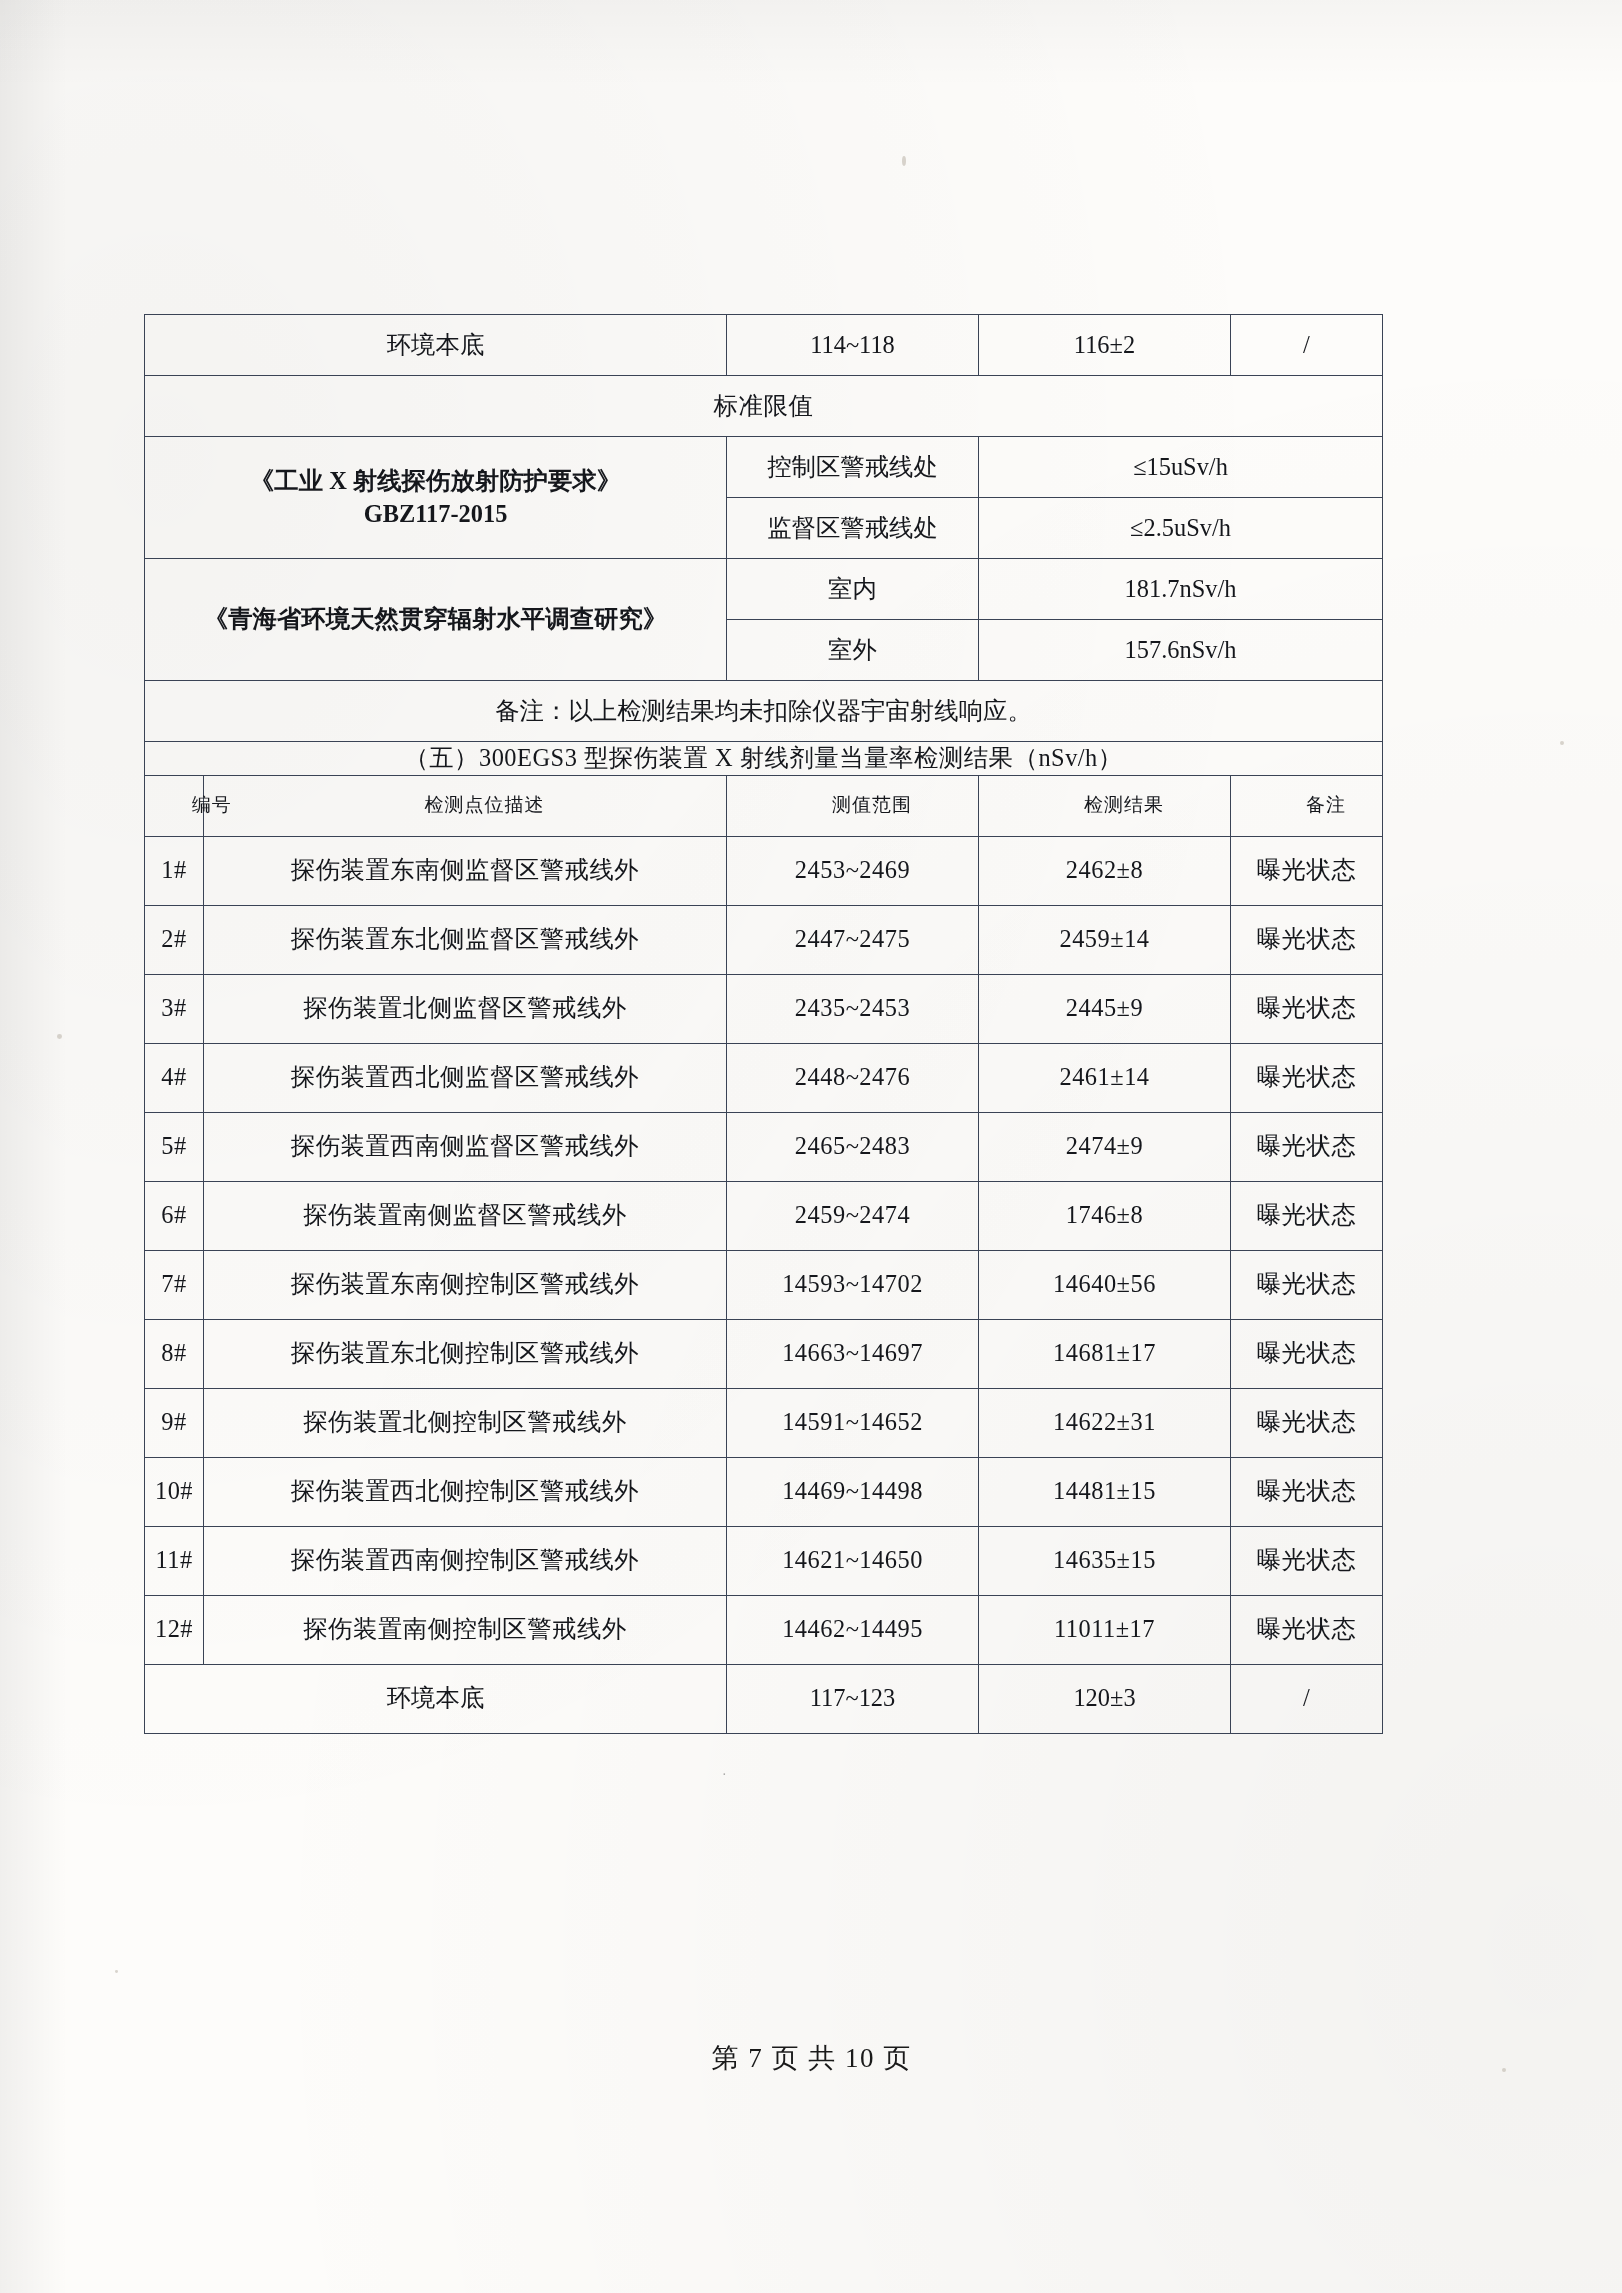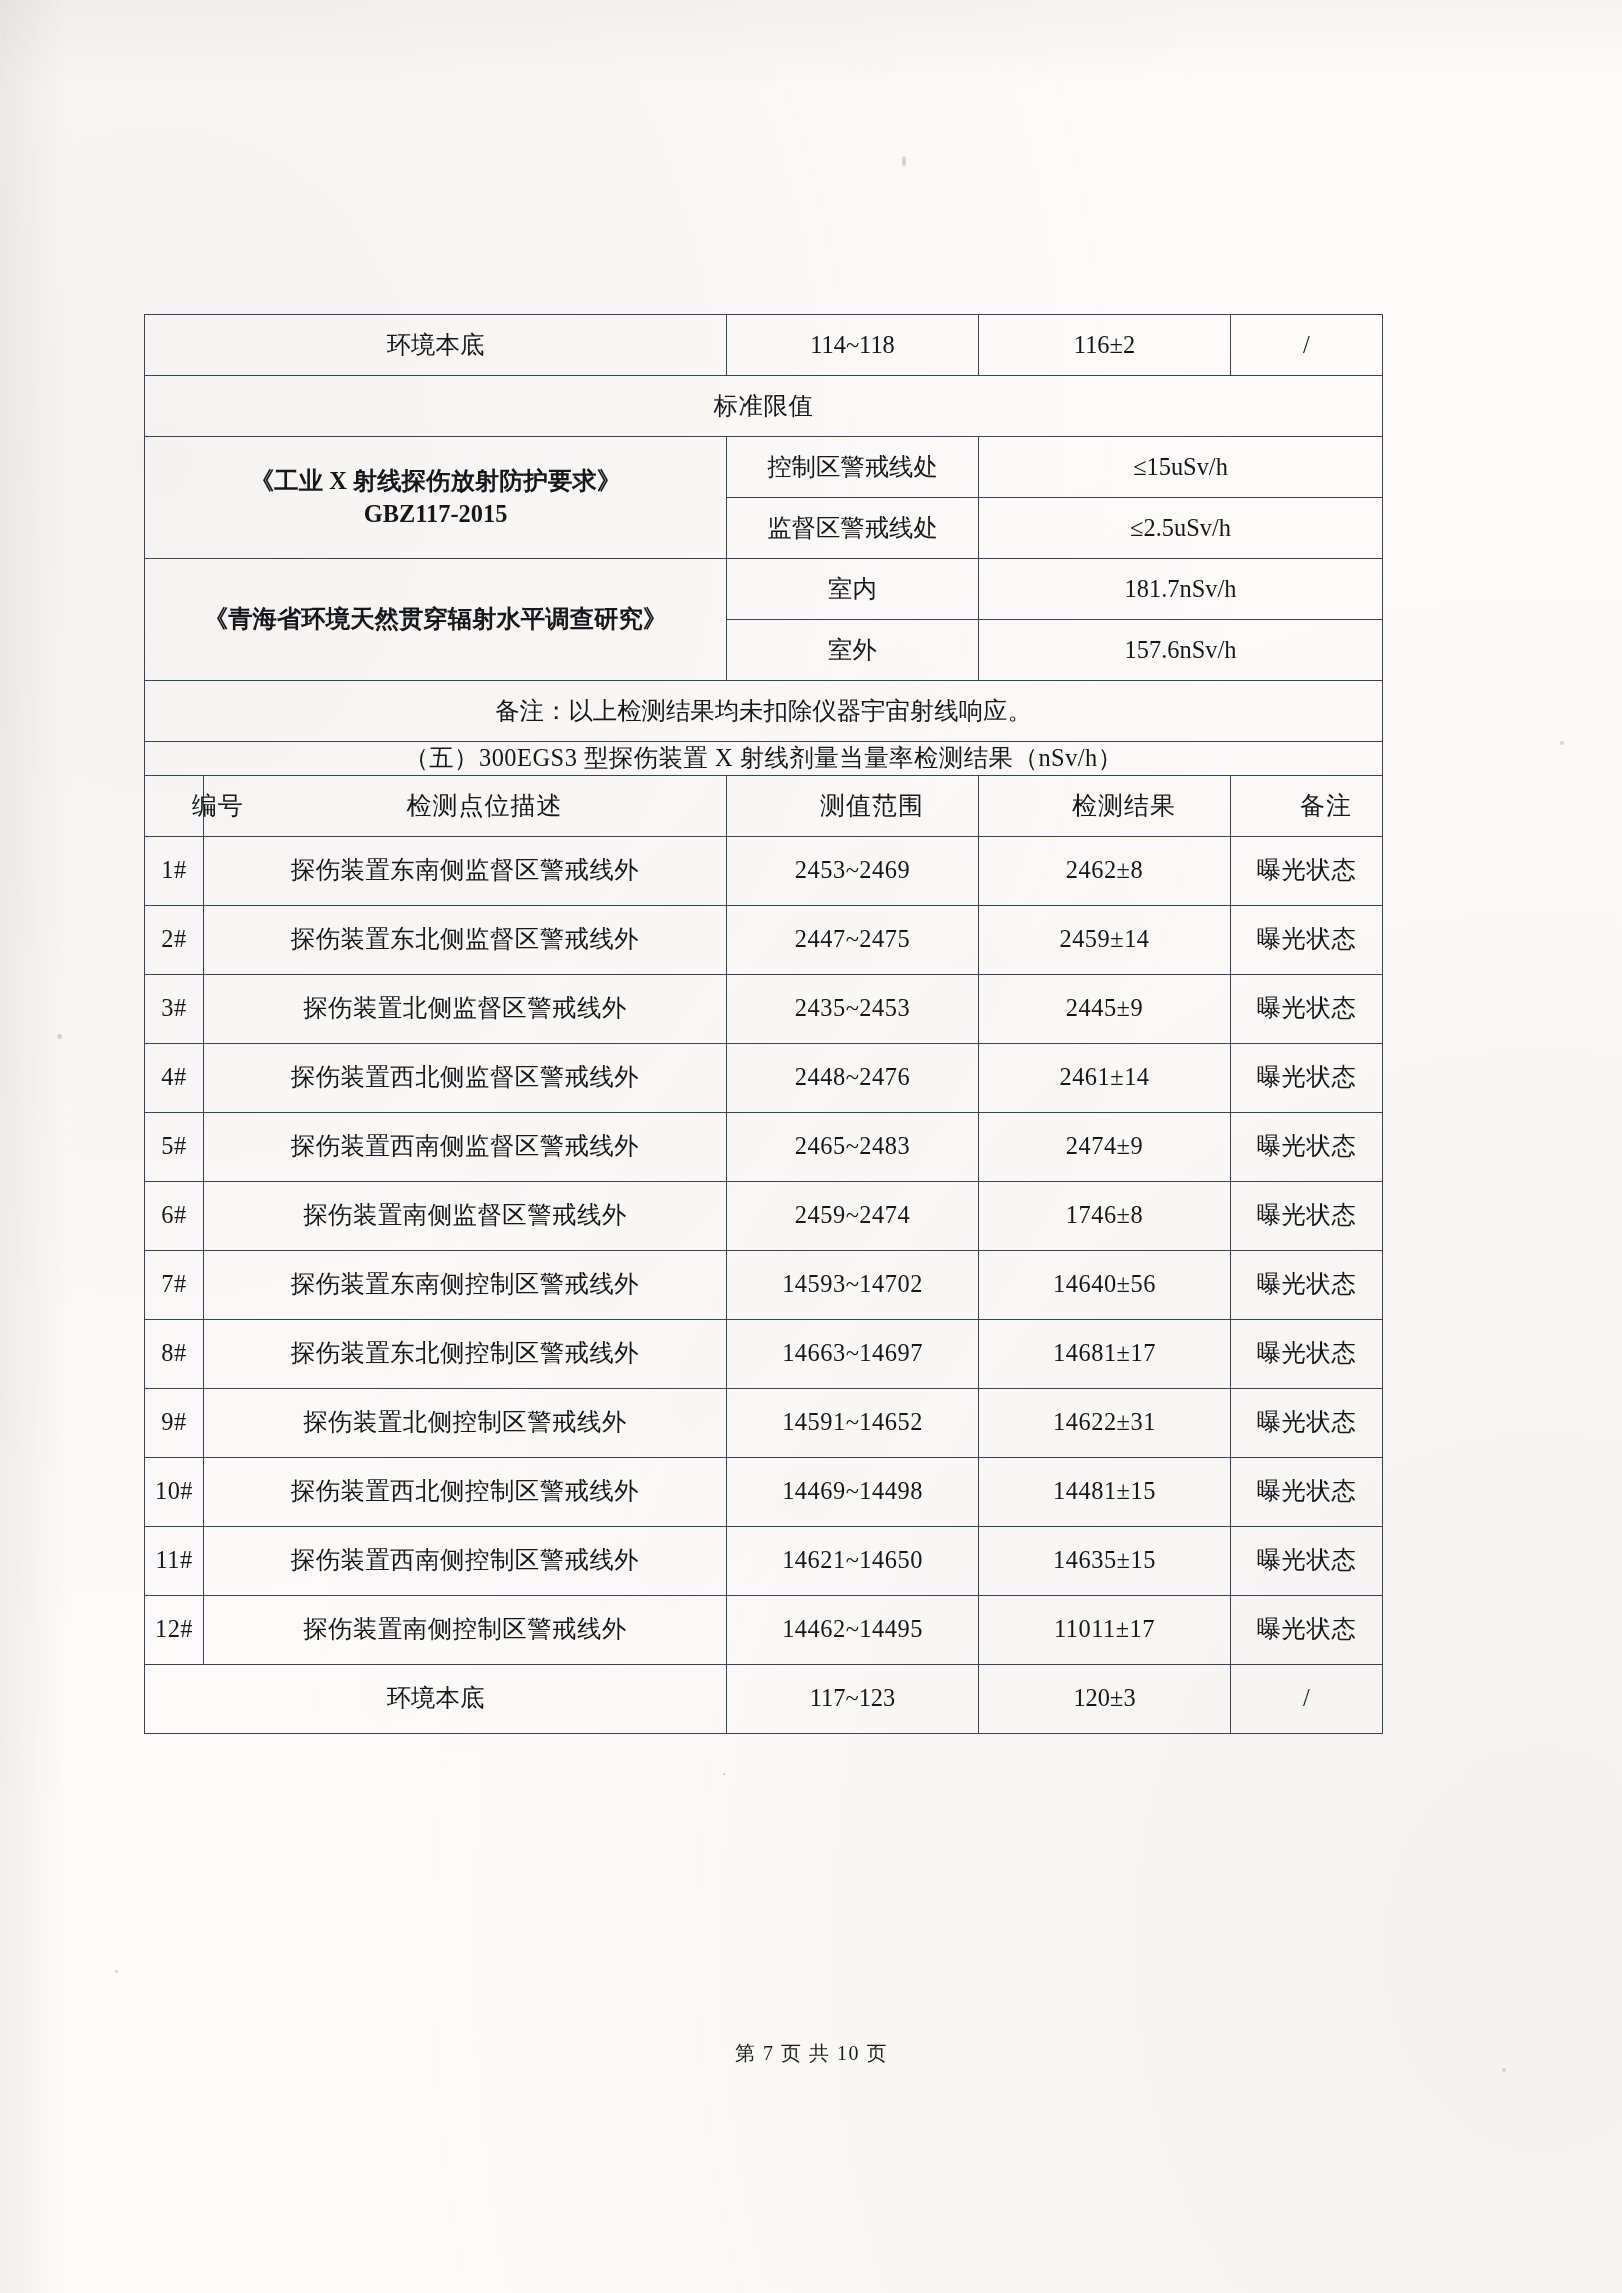--- a/index.html
+++ b/index.html
@@ -84,32 +84,32 @@
   .std-title {
     padding: 11.7px 9.8px;
     font-size: 24.4px;
     line-height: 1.9;
     font-weight: bold;
   }
   .std-title div { white-space: nowrap; }
   .bold-ish { letter-spacing: 0.6px; }
 
   .th {
-    font-size: 25px;
+    font-size: 19px;
     letter-spacing: 1px;
     margin-left: 39px;
   }
 
   .footer {
     position: absolute;
     left: 0;
     top: 2040px;
     width: 1623px;
     text-align: center;
-    font-size: 20px;
+    font-size: 27px;
     letter-spacing: 1.5px;
     color: #1a1a1a;
   }
 
   .desc-cell { letter-spacing: 0.5px; }
   .id-cell { letter-spacing: 0.5px; }
   .range-cell, .result-cell, .remark-cell { letter-spacing: 0.5px; }
 
   
   .stray {

